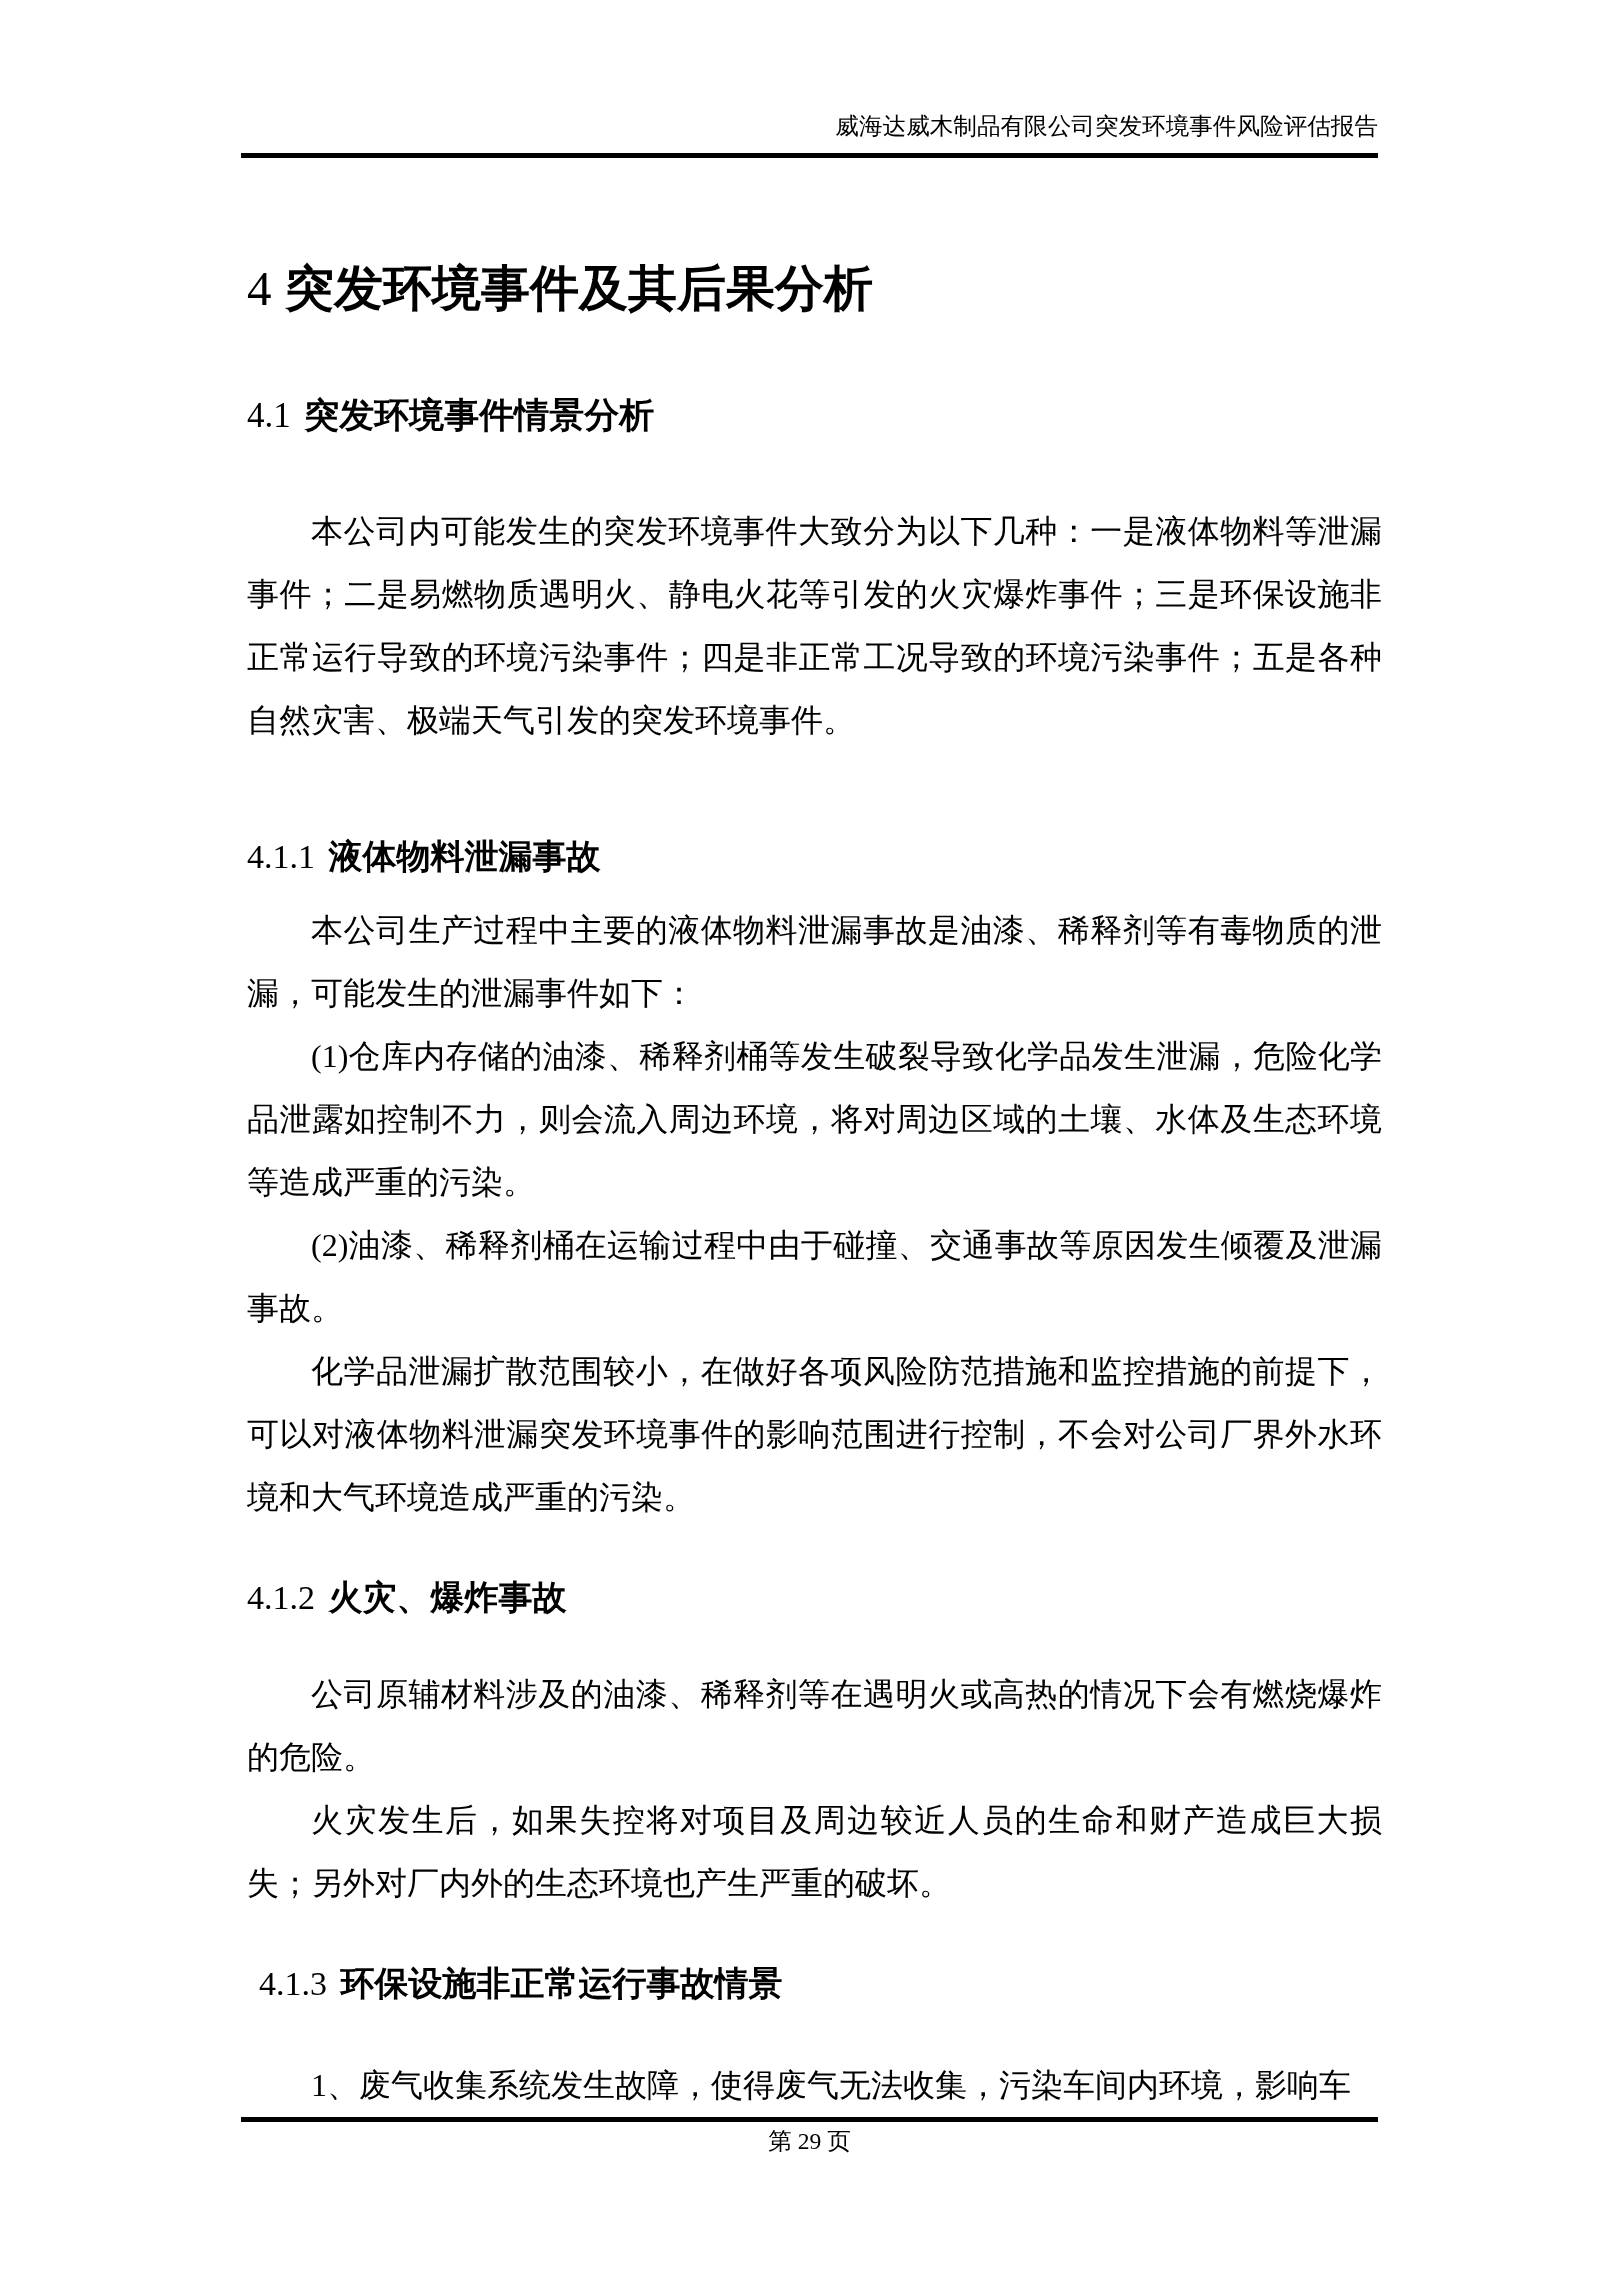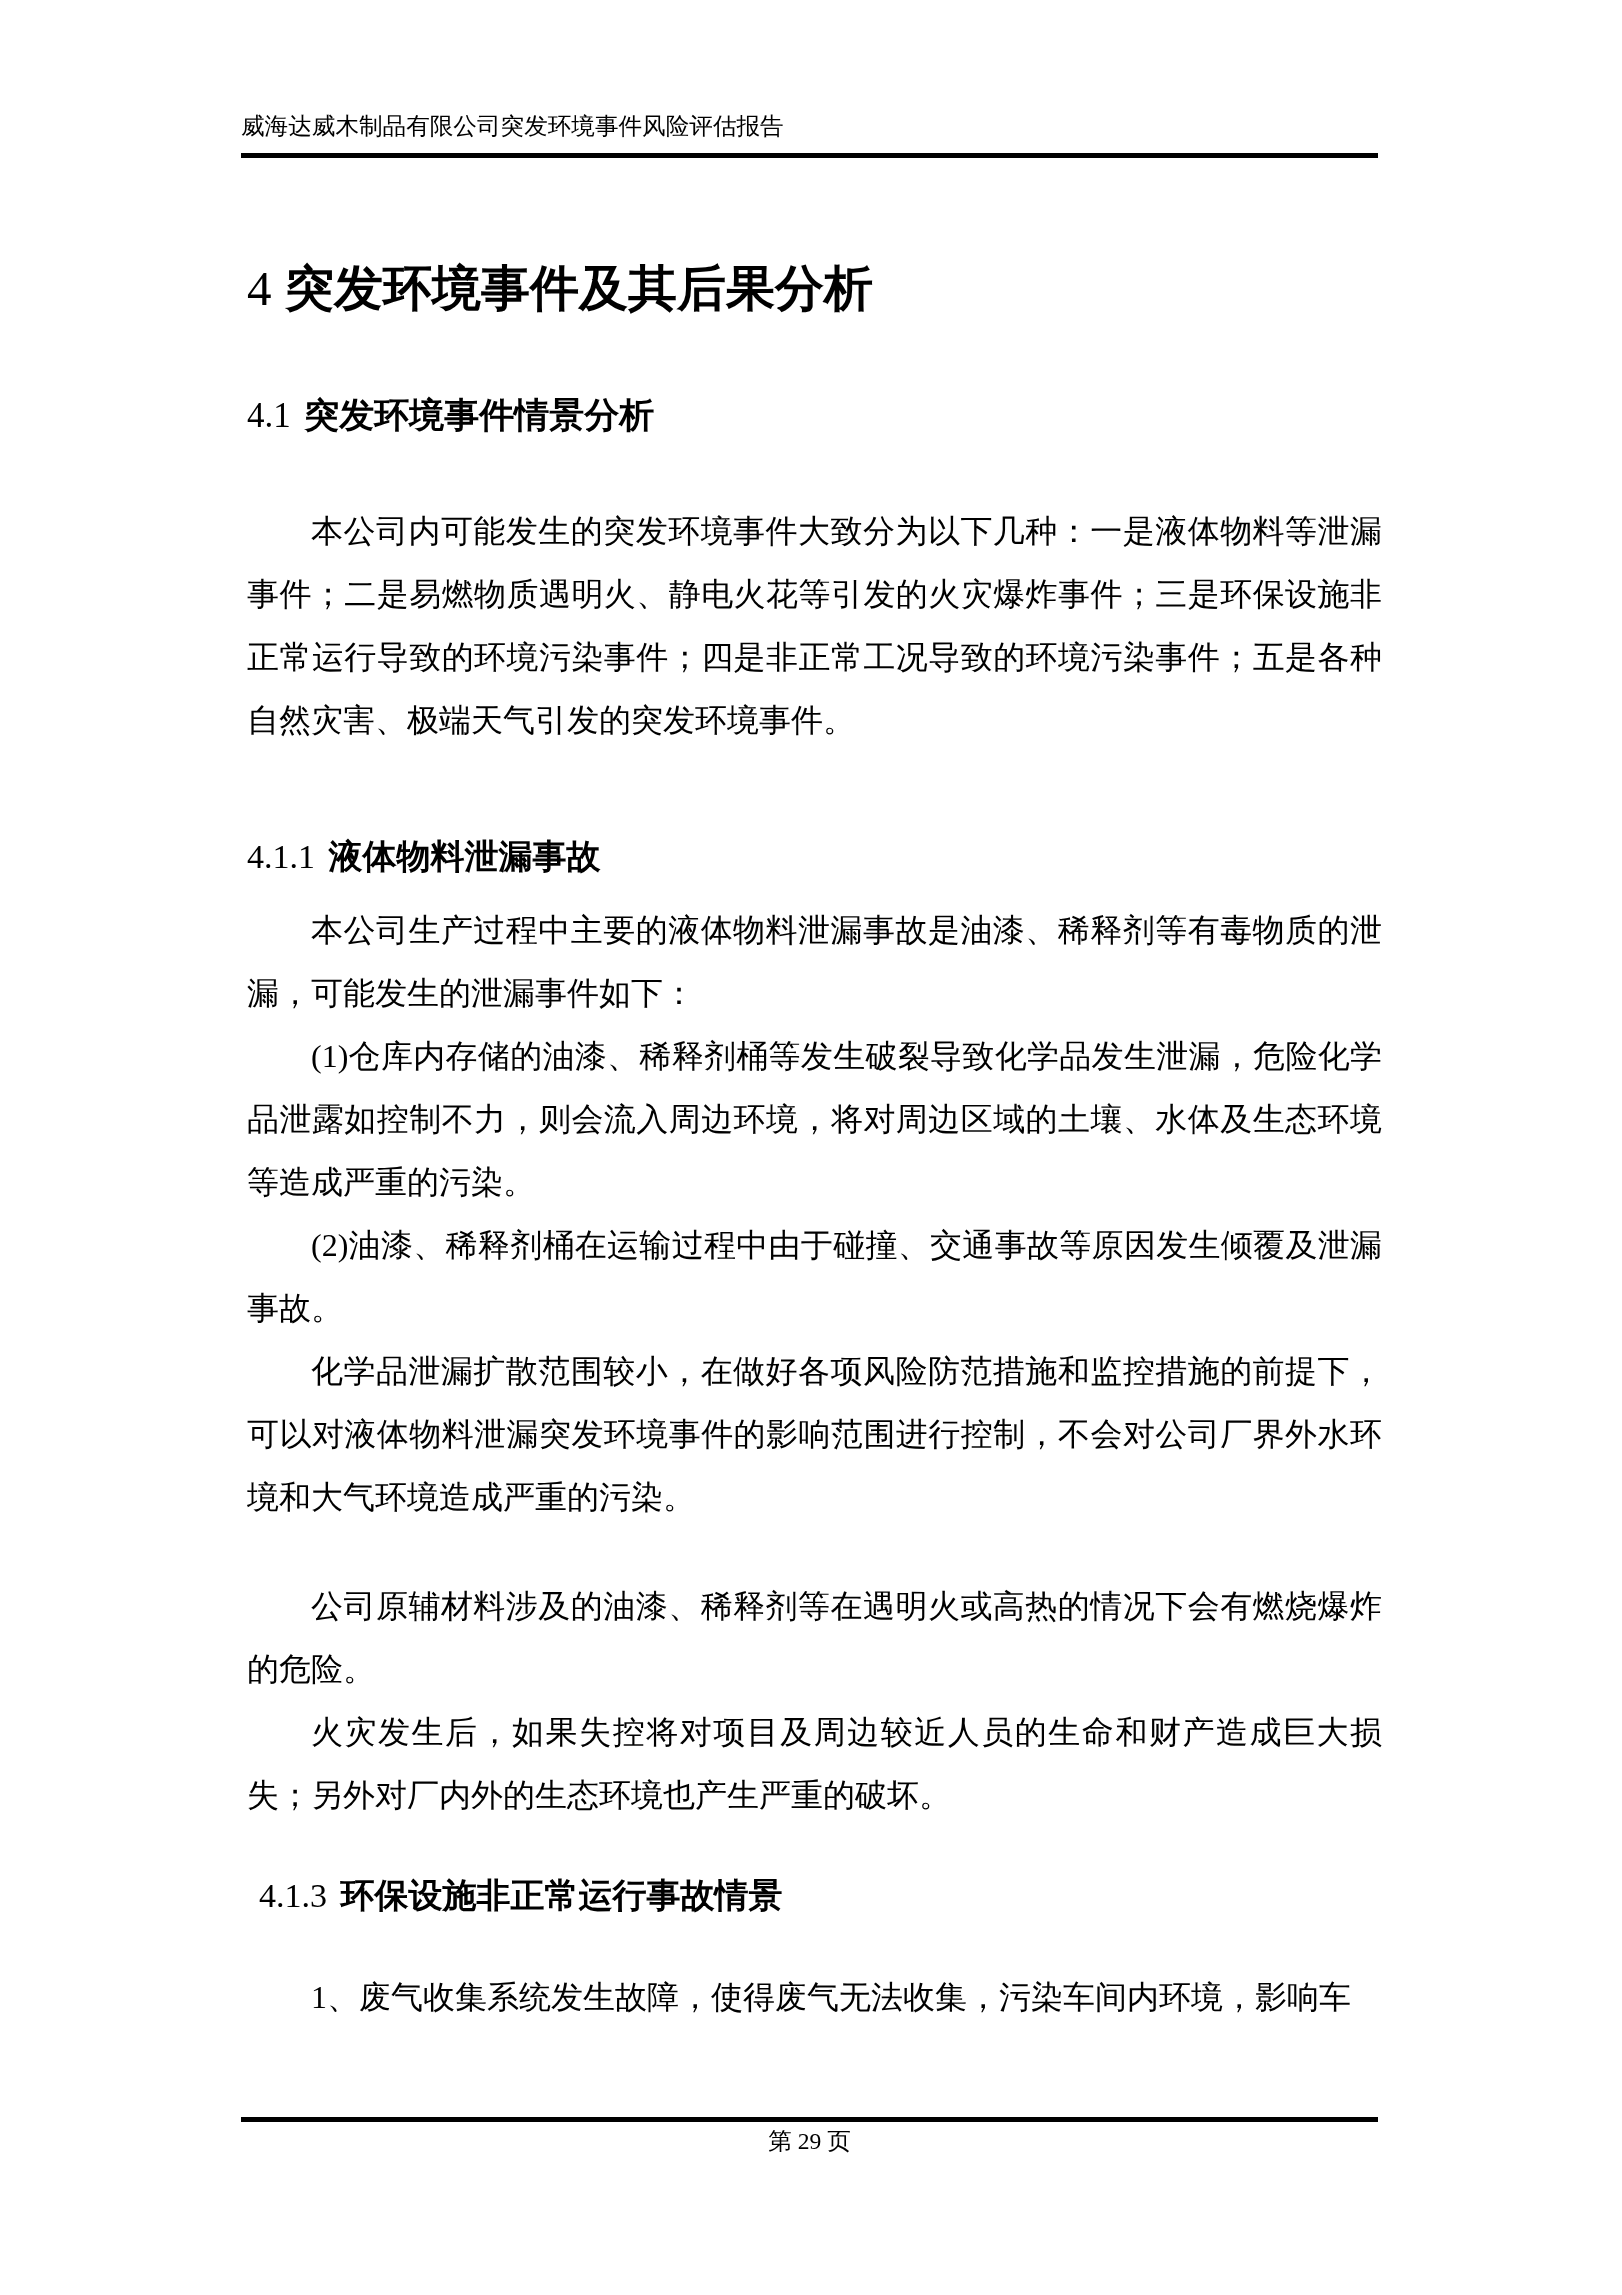--- a/index.html
+++ b/index.html
@@ -15,21 +15,21 @@
     color: #000000;
     font-family: "Liberation Serif", "DejaVu Serif", serif;
     overflow: hidden;
   }
   
   .header-title {
     position: absolute;
     top: 113px;
     left: 241px;
     width: 1137px;
-    text-align: left;
+    text-align: right;
     font-size: 23.6px;
     line-height: 27px;
     font-family: "Liberation Serif", "DejaVu Serif", serif;
   }
   .header-rule {
     position: absolute;
     top: 153px;
     left: 241px;
     width: 1137px;
     height: 4.5px;
@@ -123,20 +123,23 @@
 
     <h3 class="subsection sub-411">
       <span class="hnum">4.1.1</span><span class="htext">液体物料泄漏事故</span>
     </h3>
 
     <p class="body first-after-411">本公司生产过程中主要的液体物料泄漏事故是油漆、稀释剂等有毒物质的泄漏，可能发生的泄漏事件如下：</p>
     <p class="body">(1)仓库内存储的油漆、稀释剂桶等发生破裂导致化学品发生泄漏，危险化学品泄露如控制不力，则会流入周边环境，将对周边区域的土壤、水体及生态环境等造成严重的污染。</p>
     <p class="body">(2)油漆、稀释剂桶在运输过程中由于碰撞、交通事故等原因发生倾覆及泄漏事故。</p>
     <p class="body">化学品泄漏扩散范围较小，在做好各项风险防范措施和监控措施的前提下，可以对液体物料泄漏突发环境事件的影响范围进行控制，不会对公司厂界外水环境和大气环境造成严重的污染。</p>
 
+    <h3 class="subsection sub-412">
+      <span class="hnum">4.1.2</span><span class="htext">火灾、爆炸事故</span>
+    </h3>
 
     <p class="body first-after-412">公司原辅材料涉及的油漆、稀释剂等在遇明火或高热的情况下会有燃烧爆炸的危险。</p>
     <p class="body">火灾发生后，如果失控将对项目及周边较近人员的生命和财产造成巨大损失；另外对厂内外的生态环境也产生严重的破坏。</p>
 
     <h3 class="subsection sub-413">
       <span class="hnum">4.1.3</span><span class="htext">环保设施非正常运行事故情景</span>
     </h3>
 
     <p class="body first-after-413">1、废气收集系统发生故障，使得废气无法收集，污染车间内环境，影响车</p>
 

